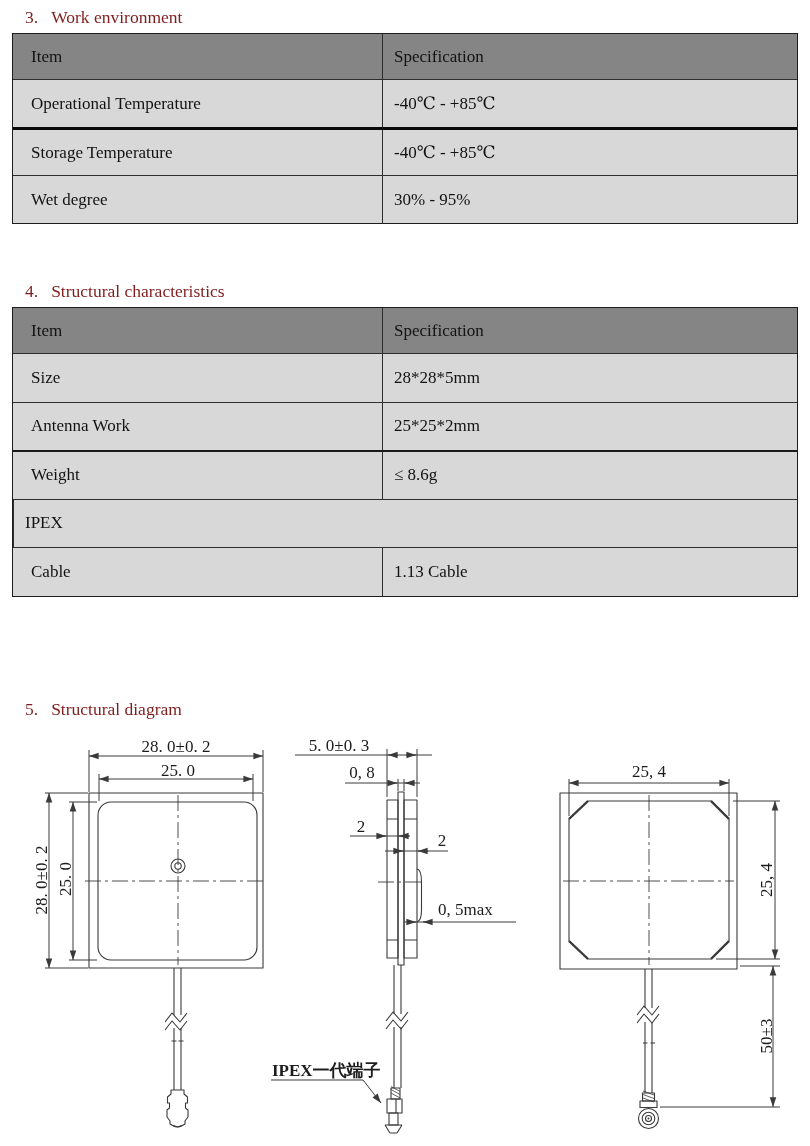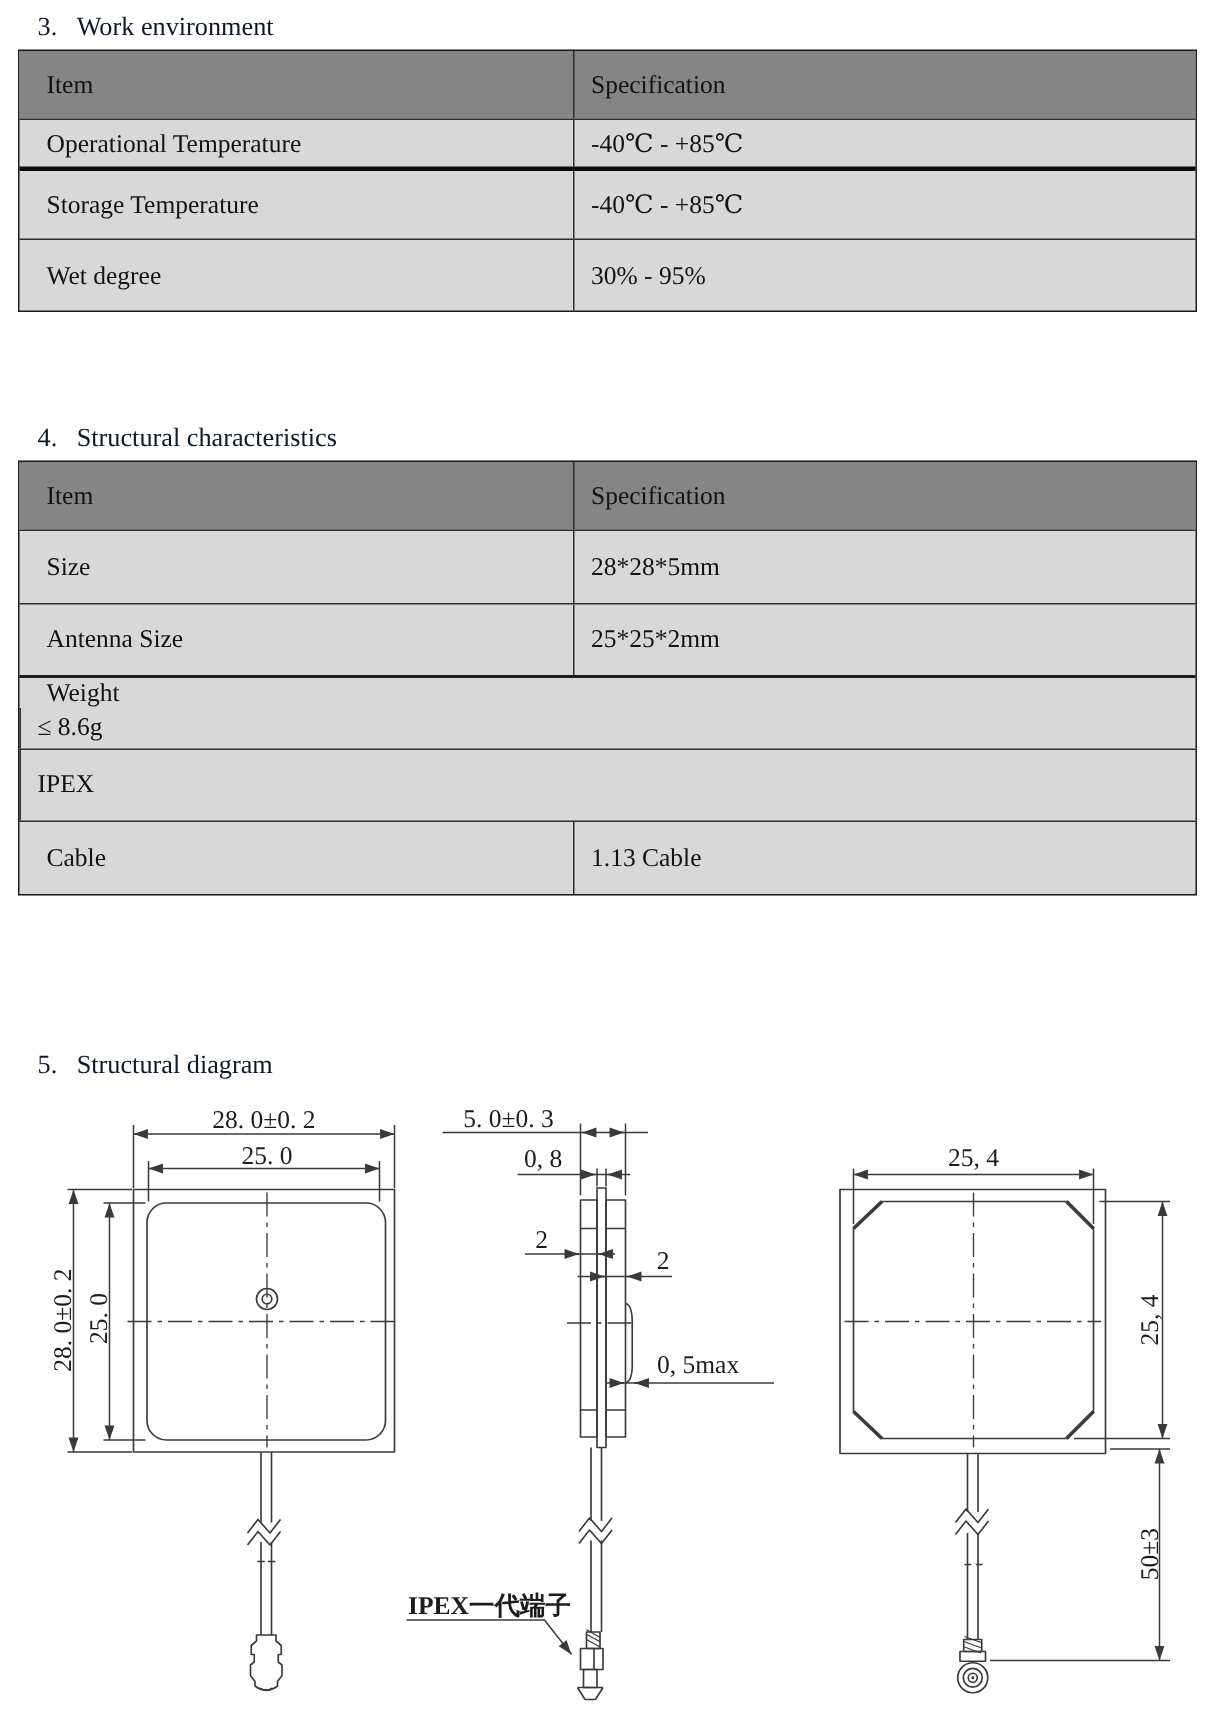--- a/index.html
+++ b/index.html
@@ -1,25 +1,25 @@
 <!DOCTYPE html>
 <html><head>
 <meta charset="utf-8">
 <style>
   html,body{margin:0;padding:0;background:#fff;}
   .page{position:relative;width:810px;height:1146px;background:#ffffff;overflow:hidden;
         font-family:"Liberation Serif","DejaVu Serif",serif;color:#121212;}
-  .h{position:absolute;left:25px;font-size:17.5px;color:#0f172a;white-space:nowrap;}
+  .h{position:absolute;left:25px;font-size:17.5px;color:#7f1d1d;white-space:nowrap;}
   .h .num{display:inline-block;margin-right:13px;}
   .tbl{position:absolute;left:12px;width:786px;border:1.4px solid #1d1d1d;box-sizing:border-box;
        background:#d8d8d8;}
   .trow{display:flex;align-items:center;box-sizing:border-box;font-size:17px;}
   .trow + .trow{border-top:1px solid #2e2e2e;}
   .trow.bt-thick{border-top:3px solid #0c0c0c;}
-  .trow.bt-med{border-top:2px solid #1a1a1a;flex-direction:column;}
+  .trow.bt-med{border-top:2px solid #1a1a1a;}
   .thead{background:#858585;font-weight:normal;}
   .c1{width:369px;box-sizing:border-box;padding-left:18px;align-self:stretch;display:flex;align-items:center;}
   .c2{flex:1;box-sizing:border-box;padding-left:11px;border-left:1.2px solid #2e2e2e;
       align-self:stretch;display:flex;align-items:center;}
   svg.diagram{position:absolute;left:0;top:0;pointer-events:none;}
   .ln{stroke:#3a3a3a;stroke-width:1.1;fill:none;stroke-linecap:butt;stroke-linejoin:round;}
   .ln2{stroke:#3a3a3a;stroke-width:2.4;fill:none;}
   .cl{stroke-dasharray:16 4 3 4;stroke-width:0.9;}
   .dim{stroke:#3a3a3a;stroke-width:1;fill:none;}
   .hat{stroke:#3a3a3a;stroke-width:0.8;fill:none;}
@@ -33,21 +33,21 @@
 
   <div class="h" style="top:7px;">
     <span class="num">3.</span><span>Work environment</span>
   </div>
 
   <div class="tbl" style="top:33px;">
     <div class="trow thead" style="height:45px;">
       <div class="c1">Item</div>
       <div class="c2">Specification</div>
     </div>
-    <div class="trow" style="height:32px;">
+    <div class="trow" style="height:48px;">
       <div class="c1">Operational Temperature</div>
       <div class="c2">-40℃ - +85℃</div>
     </div>
     <div class="trow bt-thick" style="height:48px;">
       <div class="c1">Storage Temperature</div>
       <div class="c2">-40℃ - +85℃</div>
     </div>
     <div class="trow" style="height:48px;">
       <div class="c1">Wet degree</div>
       <div class="c2">30% - 95%</div>
@@ -61,21 +61,21 @@
   <div class="tbl" style="top:307px;">
     <div class="trow thead" style="height:45px;">
       <div class="c1">Item</div>
       <div class="c2">Specification</div>
     </div>
     <div class="trow" style="height:48.5px;">
       <div class="c1">Size</div>
       <div class="c2">28*28*5mm</div>
     </div>
     <div class="trow" style="height:48.5px;">
-      <div class="c1">Antenna Size</div>
+      <div class="c1">Antenna Work</div>
       <div class="c2">25*25*2mm</div>
     </div>
     <div class="trow bt-med" style="height:48.5px;">
       <div class="c1">Weight</div>
       <div class="c2">≤ 8.6g</div>
     </div>
     <div class="trow" style="height:48.5px;">
       <div class="c2">IPEX</div>
     </div>
     <div class="trow" style="height:48.5px;">

